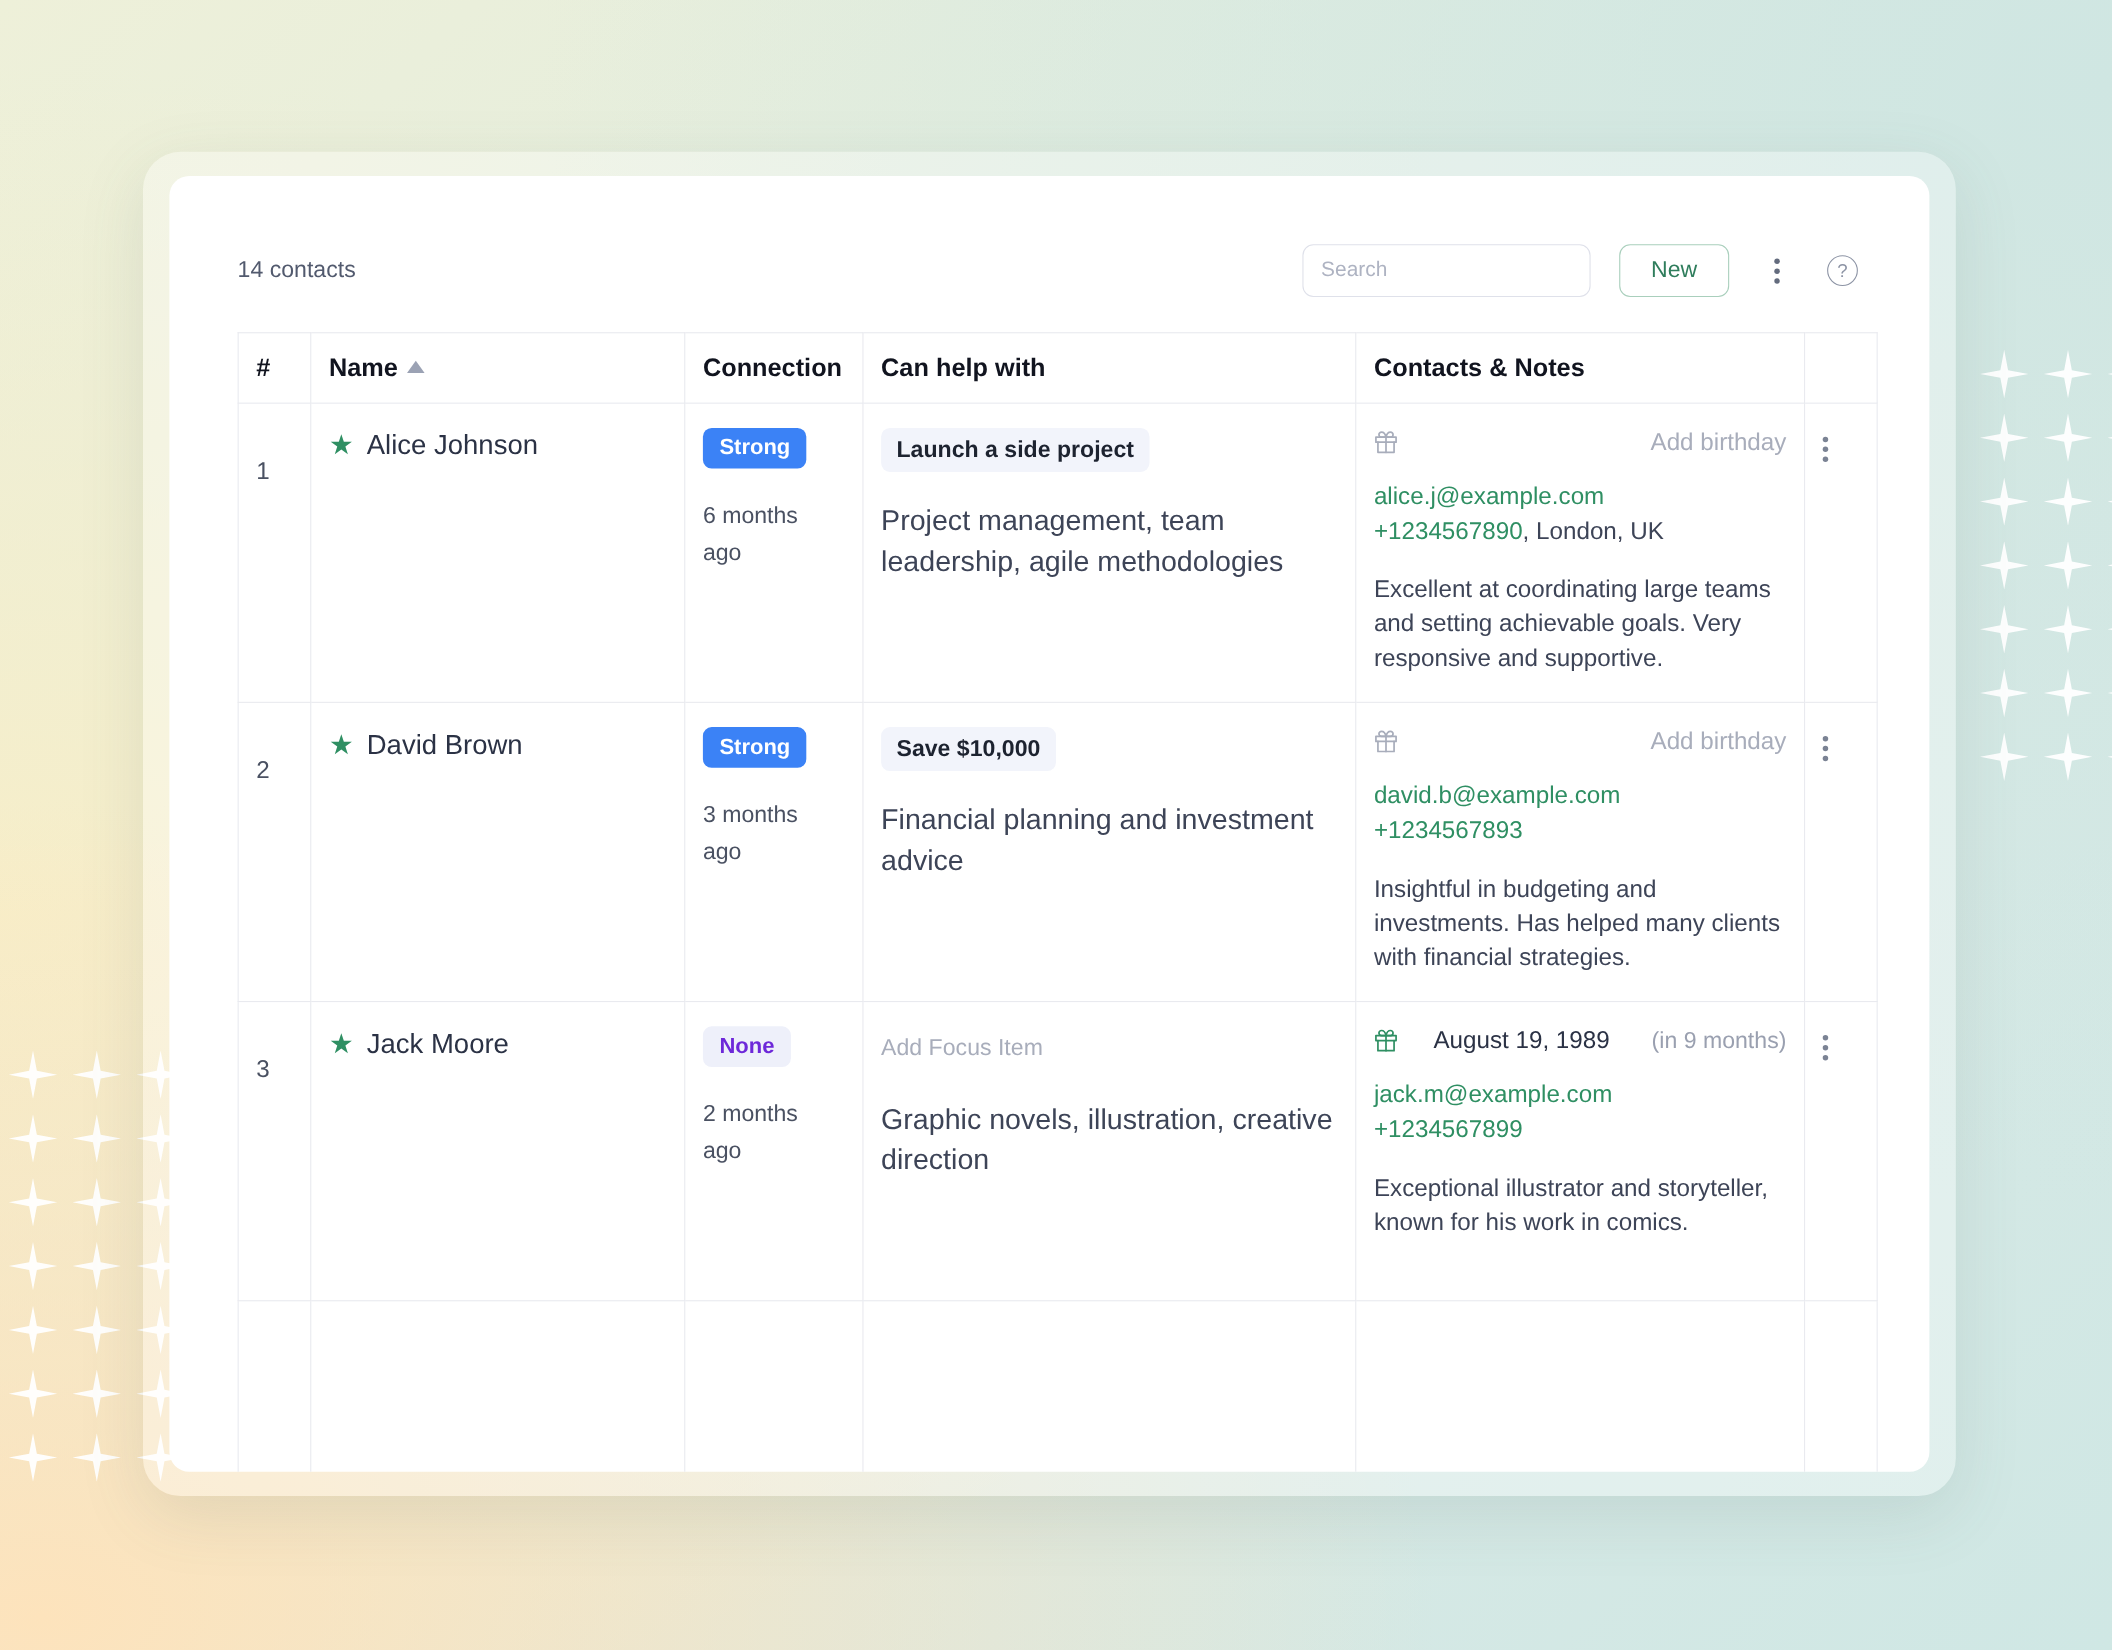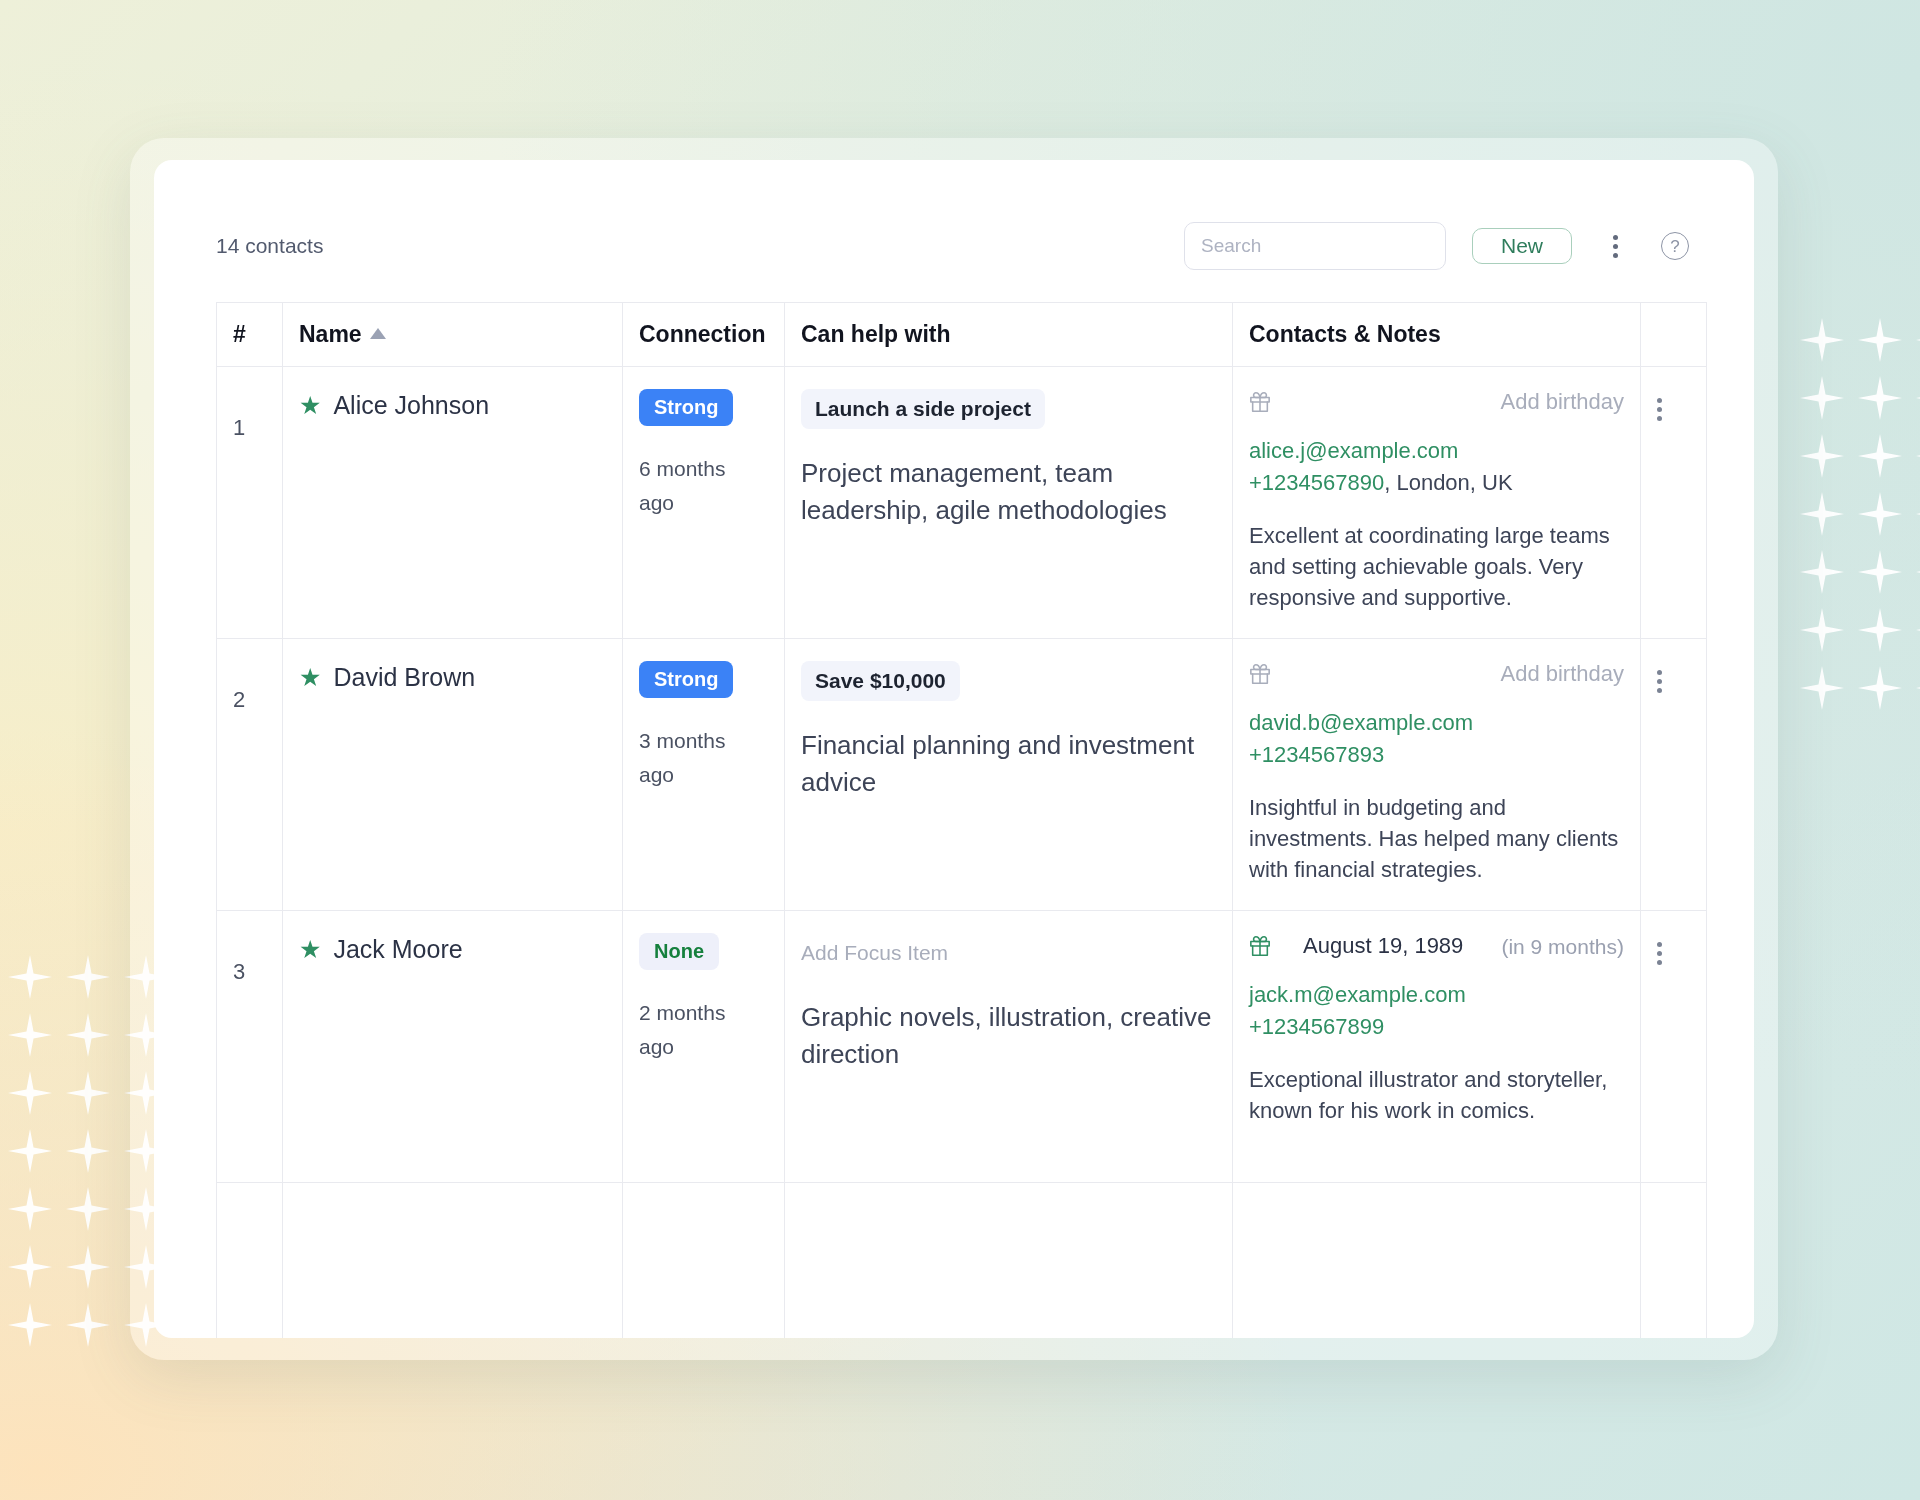--- a/index.html
+++ b/index.html
@@ -100,21 +100,21 @@
     padding: 0 16px;
     font-size: 19px;
     color: #3b4254;
     font-family: "Liberation Sans", sans-serif;
     background: #fff;
     outline: none;
   }
   #search-input::placeholder { color: #aeb3c2; }
 
   #new-button {
-    height: 36px;
+    height: 48px;
     min-width: 100px;
     padding: 0 22px;
     border: 1px solid #a9cfbc;
     border-radius: 10px;
     background: #fff;
     color: #2f7d5c;
     font-size: 21px;
     font-family: "Liberation Sans", sans-serif;
     cursor: pointer;
   }
@@ -183,21 +183,21 @@
 
   .badge {
     display: inline-block;
     padding: 7px 15px;
     border-radius: 8px;
     font-size: 20px;
     font-weight: 600;
     line-height: 1.15;
   }
   .badge.strong { background: #3b82f6; color: #ffffff; }
-  .badge.none   { background: #eef0fa; color: #15803d; }
+  .badge.none   { background: #eef0fa; color: #6d28d9; }
 
   .since {
     margin-top: 26px;
     font-size: 21px;
     color: #4a5162;
     line-height: 1.6;
     max-width: 110px;
   }
 
   .focus-chip {

